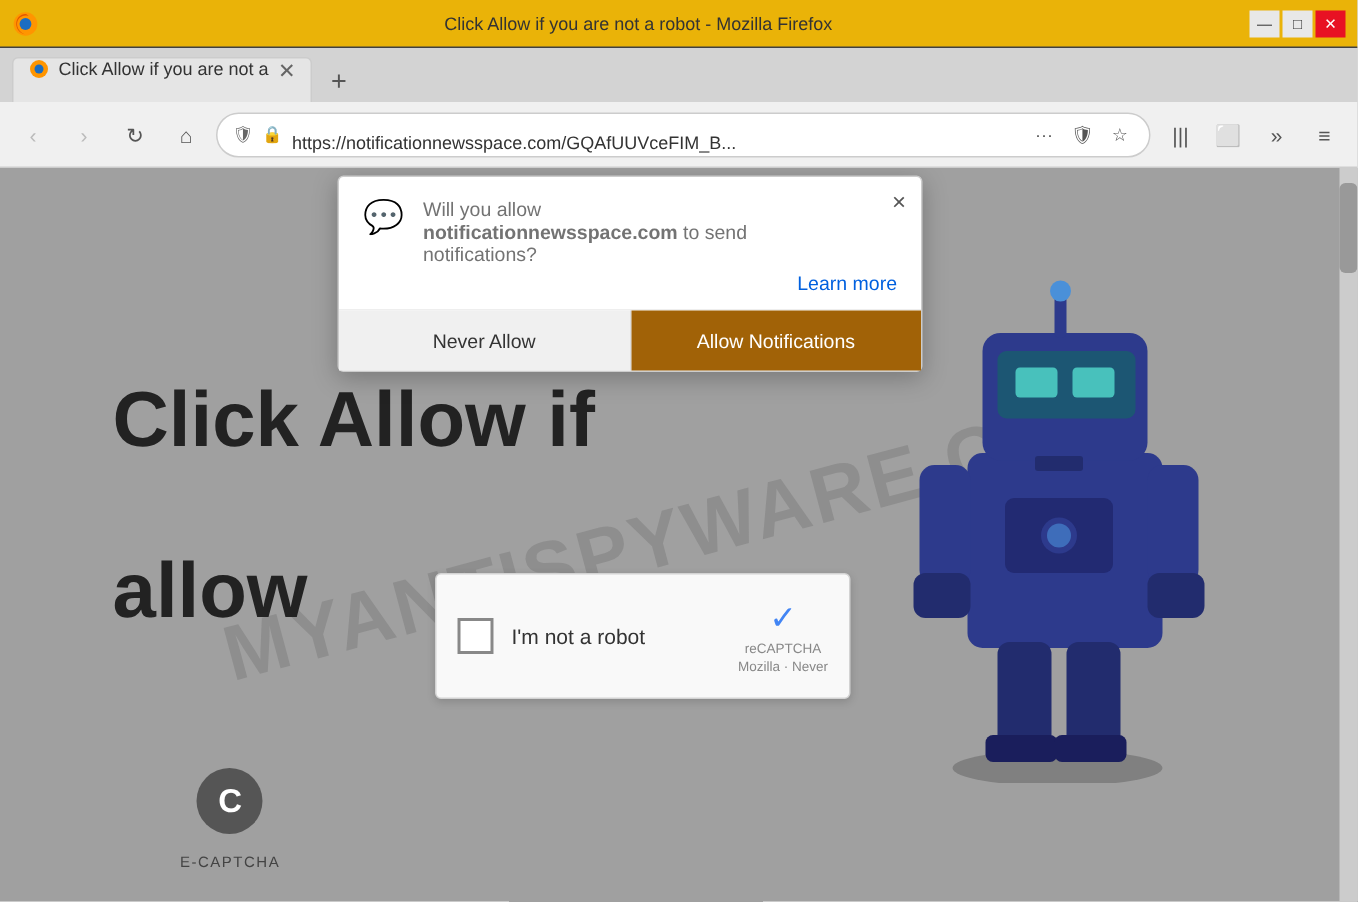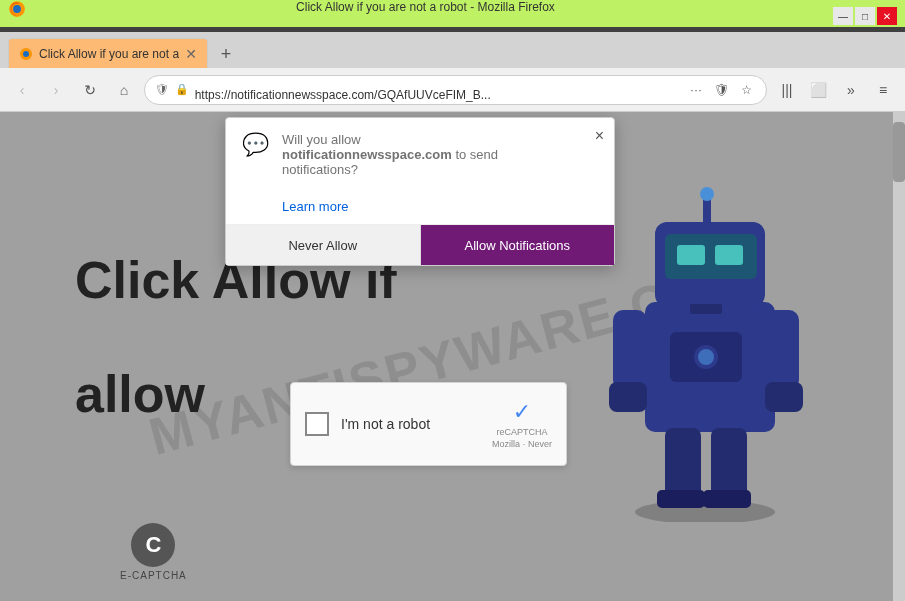--- a/index.html
+++ b/index.html
@@ -10,25 +10,25 @@
       width: 905px;
       height: 601px;
       display: flex;
       flex-direction: column;
       background: #f0f0f0;
     }
 
     
     .title-bar {
       height: 32px;
-      background: #bef264;
-      display: flex;
-      align-items: flex-start;
+      background: #eab308;
+      display: flex;
+      align-items: center;
       padding: 0 8px;
-      border-bottom: 5px solid #404040;
+      border-bottom: 1px solid #404040;
     }
     .window-icon {
       width: 18px;
       height: 18px;
       margin-right: 8px;
     }
     .title-text {
       flex: 1;
       font-size: 12px;
       color: #333;
@@ -59,24 +59,24 @@
     
     .tab-bar {
       height: 36px;
       background: #d3d3d3;
       display: flex;
       align-items: flex-end;
       padding: 0 8px;
     }
     .tab {
       height: 30px;
-      background: #fdba74;
+      background: #e5e5e5;
       border-radius: 4px 4px 0 0;
       display: flex;
-      align-items: center;
+      align-items: flex-start;
       padding: 0 10px;
       font-size: 12px;
       color: #333;
       gap: 6px;
       min-width: 200px;
       border: 1px solid #ccc;
       border-bottom: none;
     }
     .tab .tab-close {
       margin-left: auto;
@@ -275,21 +275,21 @@
       display: flex;
       align-items: center;
       justify-content: center;
       color: white;
       font-size: 22px;
       font-weight: bold;
     }
     .ecaptcha-text {
       font-size: 10px;
       color: #444;
-      margin-top: 3px;
+      margin-top: 14px;
       letter-spacing: 1px;
     }
 
     
     .notification-popup {
       position: absolute;
       left: 225px;
       top: 5px;
       width: 390px;
       background: white;
@@ -321,21 +321,22 @@
     }
     .popup-domain {
       font-weight: bold;
     }
     .popup-learn {
       color: #0060df;
       font-size: 13px;
       cursor: pointer;
       text-decoration: none;
       display: block;
-      margin-top: 22px;
+      margin-top: 4px;
+      text-align: right;
     }
     .popup-close {
       position: absolute;
       top: 10px;
       right: 10px;
       background: none;
       border: none;
       font-size: 16px;
       cursor: pointer;
       color: #555;
@@ -351,21 +352,21 @@
       background: #f0f0f0;
       border: none;
       border-right: 1px solid #ddd;
       font-size: 13px;
       color: #333;
       cursor: pointer;
     }
     .popup-btn-allow {
       flex: 1;
       height: 40px;
-      background: #701a75;
+      background: #a16207;
       border: none;
       font-size: 13px;
       color: white;
       cursor: pointer;
       font-weight: 500;
     }
 
     
     .scrollbar {
       position: absolute;

